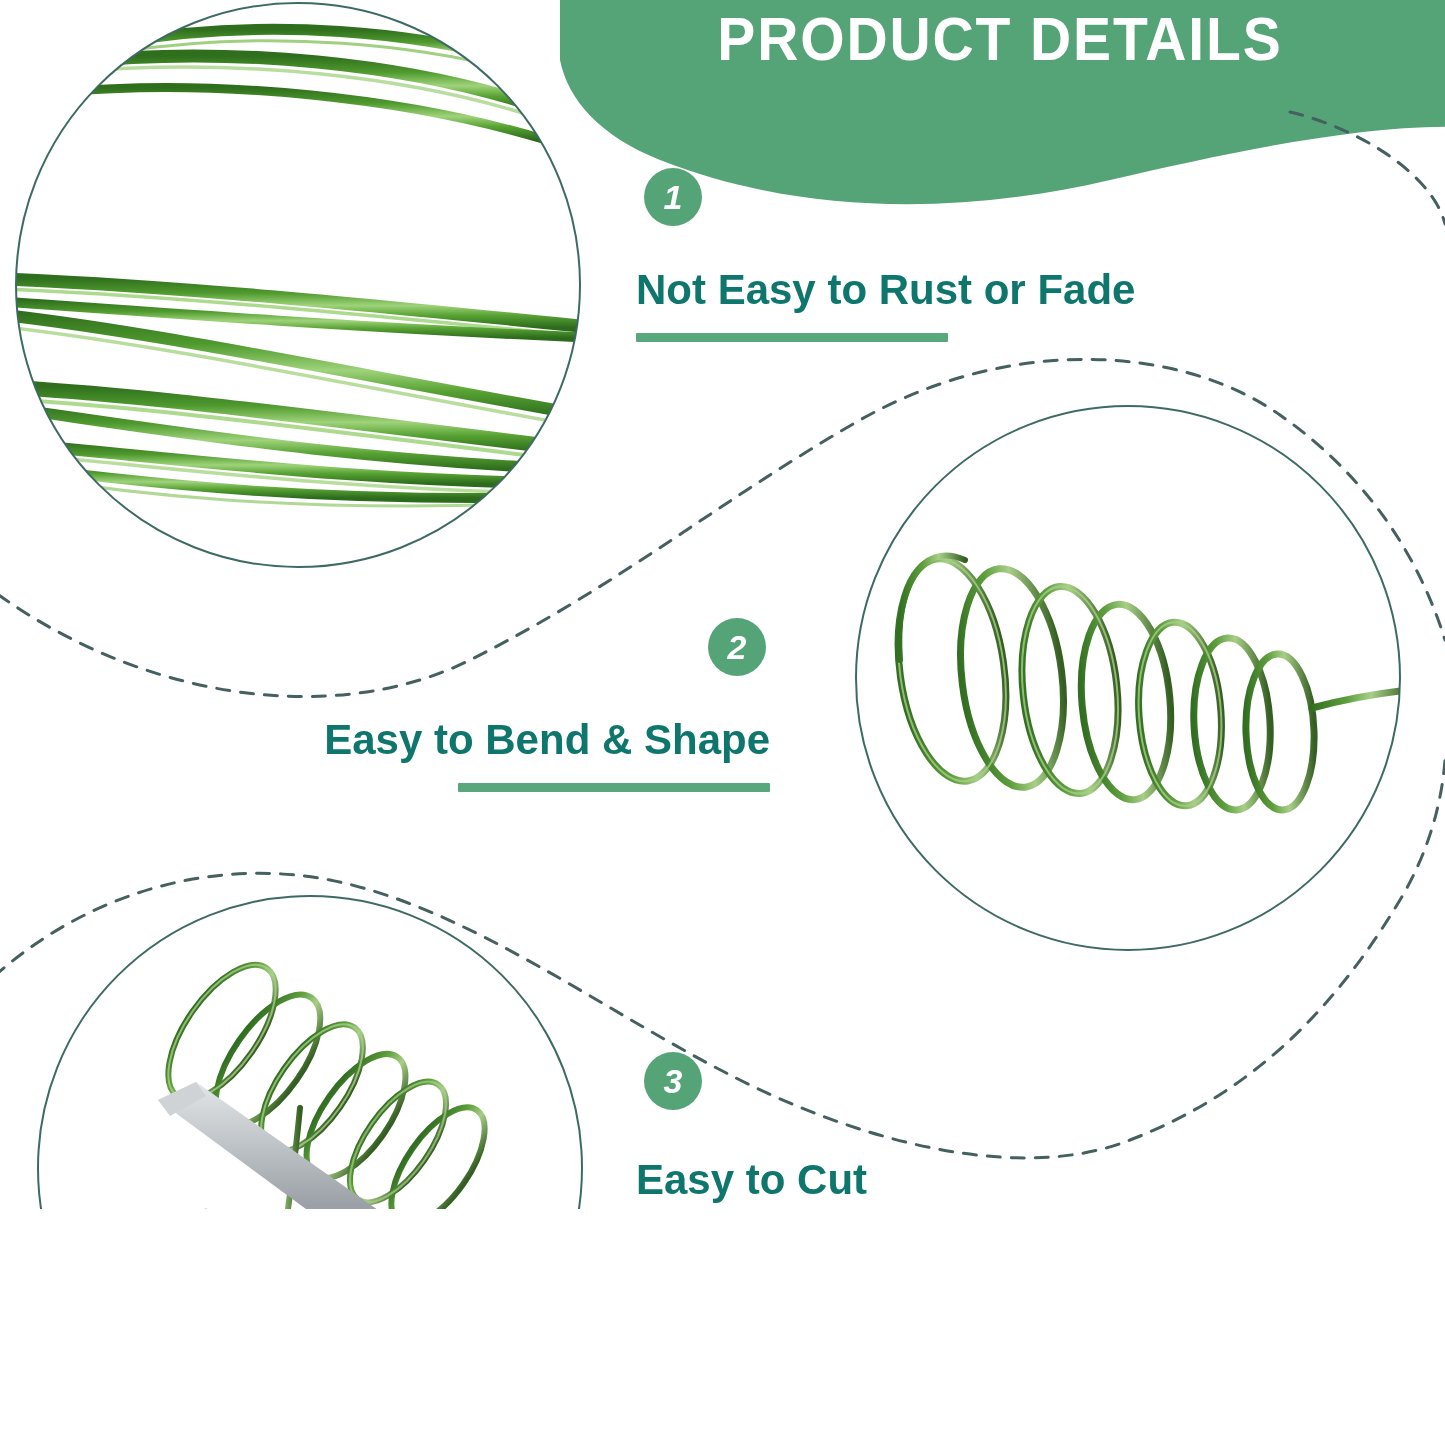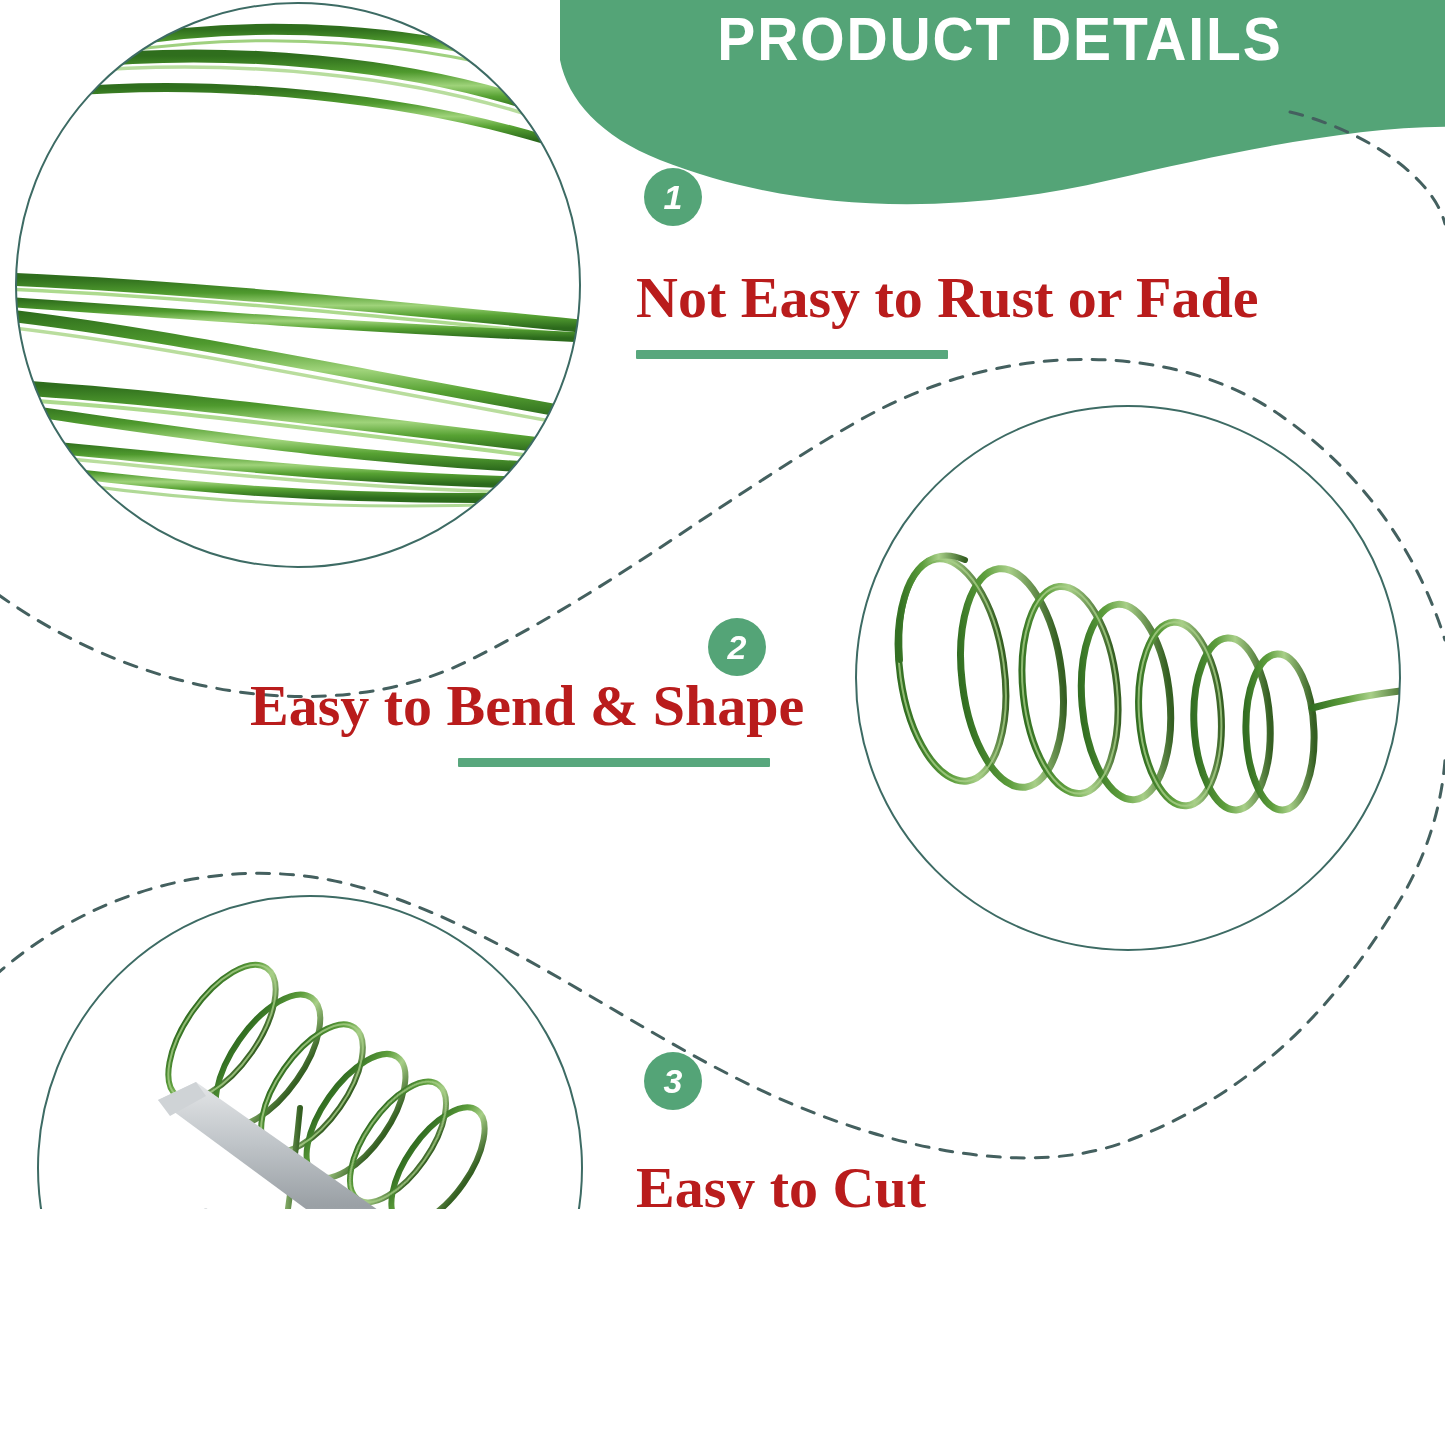--- a/index.html
+++ b/index.html
@@ -53,44 +53,43 @@
     font-size:34px;
     font-weight:bold;
     font-style:italic;
     display:flex;
     align-items:center;
     justify-content:center;
     line-height:1;
   }
 
   .f-title {
-    color:#b91c1c;
-    font-size:58px;
+    color:#0f766e;
+    font-size:42px;
     font-weight:bold;
     line-height:1.05;
     white-space:nowrap;
-    font-family:Liberation Serif, serif;
   }
 
   .f-rule {
     height:9px;
     background:#58a77d;
     border-radius:1px;
   }
 
   
   #feature-1 { left:636px; top:168px; }
   #feature-1 .badge { margin-left:8px; }
   #feature-1 .f-title { margin-top:42px; }
   #feature-1 .f-rule { width:312px; margin-top:21px; }
 
   
   #feature-2 { left:250px; top:618px; width:520px; text-align:right; }
   #feature-2 .badge { margin-left:auto; margin-right:4px; }
-  #feature-2 .f-title { }
+  #feature-2 .f-title { margin-top:42px; }
   #feature-2 .f-rule { width:312px; margin-top:21px; margin-left:auto; }
 
   
   #feature-3 { left:636px; top:1052px; }
   #feature-3 .badge { margin-left:8px; }
   #feature-3 .f-title { margin-top:48px; }
   #feature-3 .f-rule { width:314px; margin-top:22px; }
 </style>
 </head>
 <body>

